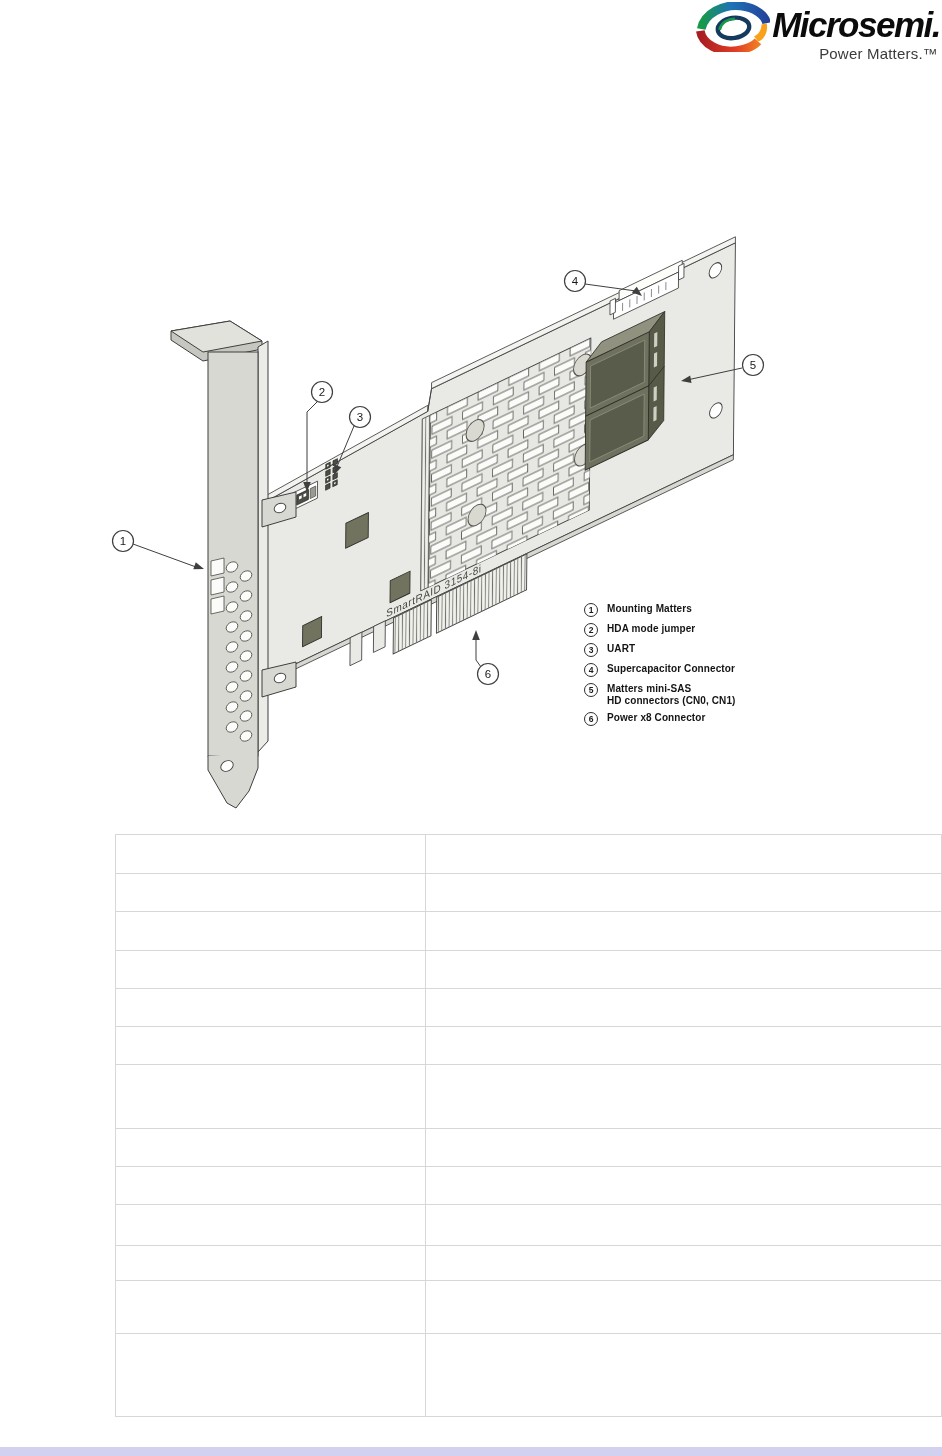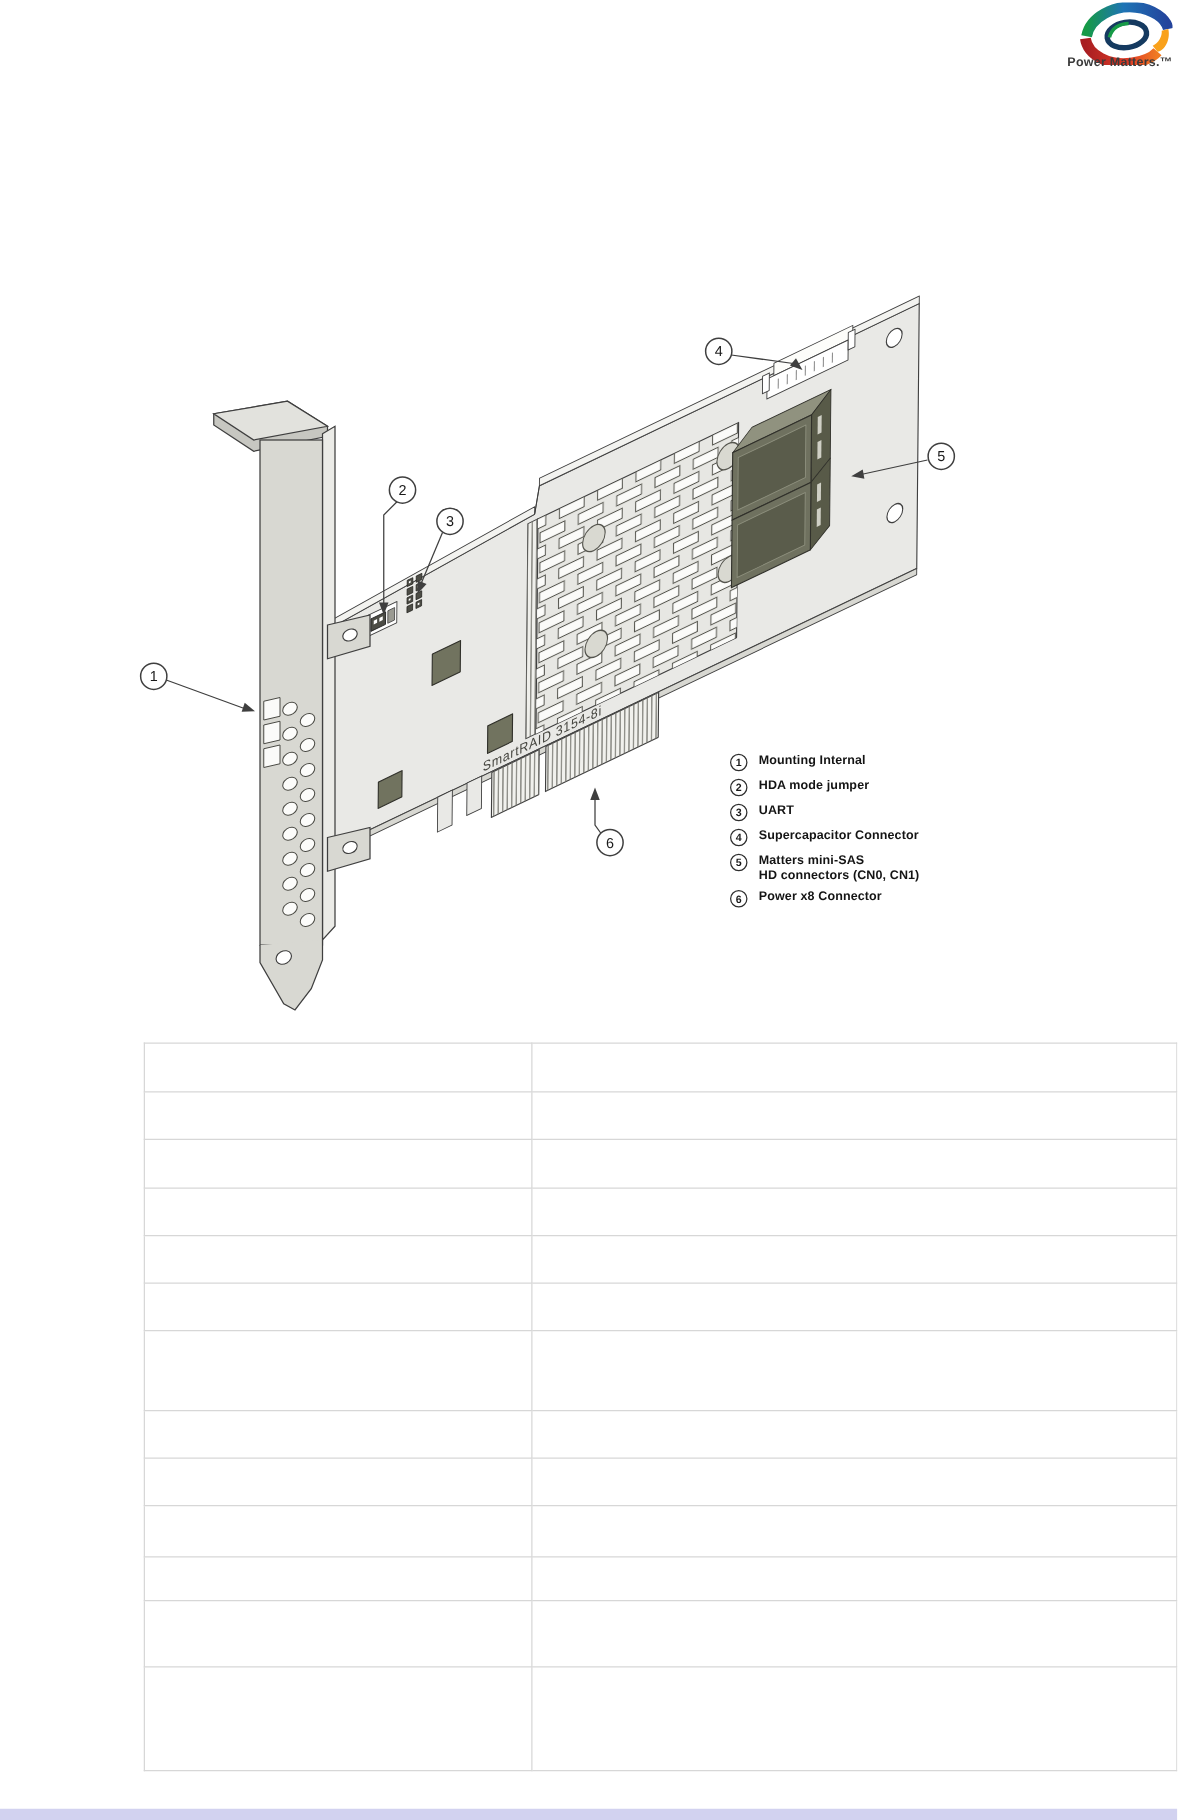--- a/index.html
+++ b/index.html
@@ -5,21 +5,21 @@
   html,body{margin:0;padding:0;background:#ffffff;}
   body{font-family:"Liberation Sans",sans-serif;}
   .page{position:relative;width:942px;height:1456px;background:#fff;overflow:hidden;}
 
   
   .logo{position:absolute;top:2px;right:2px;width:250px;}
   .logo-row{display:flex;align-items:flex-start;justify-content:flex-end;}
   .logo-mark{width:74px;height:50px;flex:0 0 auto;margin-right:2px;}
   .brand{font-size:35px;font-weight:700;font-style:italic;letter-spacing:-1.5px;
          color:#0b0b0b;line-height:46px;white-space:nowrap;}
-  .tagline{text-align:right;font-size:10px;font-weight:700;color:#3b3b3b;
+  .tagline{text-align:right;font-size:15px;font-weight:400;color:#3b3b3b;
            margin-top:-7px;padding-right:2px;letter-spacing:.2px;}
 
   
   .figure-svg{position:absolute;left:0;top:0;width:942px;height:1456px;}
 
   
   .legend{position:absolute;left:584px;top:603px;width:255px;}
   .legend-item{display:flex;align-items:flex-start;margin-bottom:6px;}
   .legend-num{flex:0 0 auto;width:12px;height:12px;border:1px solid #2e2e2e;border-radius:50%;
               font-size:8.5px;font-weight:700;color:#1a1a1a;text-align:center;line-height:12px;
@@ -55,20 +55,21 @@
               <stop offset="0.6" stop-color="#e03c26"></stop>
               <stop offset="1" stop-color="#f07c22"></stop>
           </linearGradient>
         </defs>
         <path d="M5,28 C8,12 28,2 46,4 C60,5.5 71,13 73,22" fill="none" stroke="url(#gTop)" stroke-width="9"></path>
         <path d="M4,30 C6,44 24,53 42,50.5 C52,49 60,45.5 64,41" fill="none" stroke="url(#gBot)" stroke-width="9"></path>
         <path d="M73,22 C75,31 70,40 64,41 L60,36 C65,33.5 68,28 67.5,23.5 Z" fill="#f9a11b"></path>
         <ellipse cx="38.5" cy="27" rx="16.5" ry="10.5" fill="#ffffff" stroke="#153a60" stroke-width="4.5" transform="rotate(-9 38.5 27)"></ellipse>
         <path d="M24,29 C26,21 33,17.5 40,17.5" fill="none" stroke="#169a47" stroke-width="3"></path>
       </svg>
+      <div class="brand">Microsemi.</div>
     </div>
     <div class="tagline">Power Matters.™</div>
   </div>
 
   <svg class="figure-svg" viewBox="0 0 942 1456">
     <defs>
       <pattern id="pinsPat" width="34" height="24" patternUnits="userSpaceOnUse">
         <rect x="2" y="2" width="22" height="8" fill="#fbfbf9" stroke="#56564f" stroke-width="0.9"></rect>
         <rect x="19" y="14" width="22" height="8" fill="#fbfbf9" stroke="#56564f" stroke-width="0.9"></rect>
         <rect x="-15" y="14" width="22" height="8" fill="#fbfbf9" stroke="#56564f" stroke-width="0.9"></rect>
@@ -249,21 +250,21 @@
       <g>
         <circle cx="488" cy="674" r="10.5" fill="#ffffff" stroke="#3f3f3f" stroke-width="1.2"></circle>
         <text x="488" y="678" text-anchor="middle" font-size="11.5" fill="#1a1a1a">6</text>
       </g>
     </g>
   </svg>
 
   <div class="legend">
     <div class="legend-item">
       <span class="legend-num">1</span>
-      <span class="legend-label">Mounting Internal</span>
+      <span class="legend-label">Mounting Matters</span>
     </div>
     <div class="legend-item">
       <span class="legend-num">2</span>
       <span class="legend-label">HDA mode jumper</span>
     </div>
     <div class="legend-item">
       <span class="legend-num">3</span>
       <span class="legend-label">UART</span>
     </div>
     <div class="legend-item">

